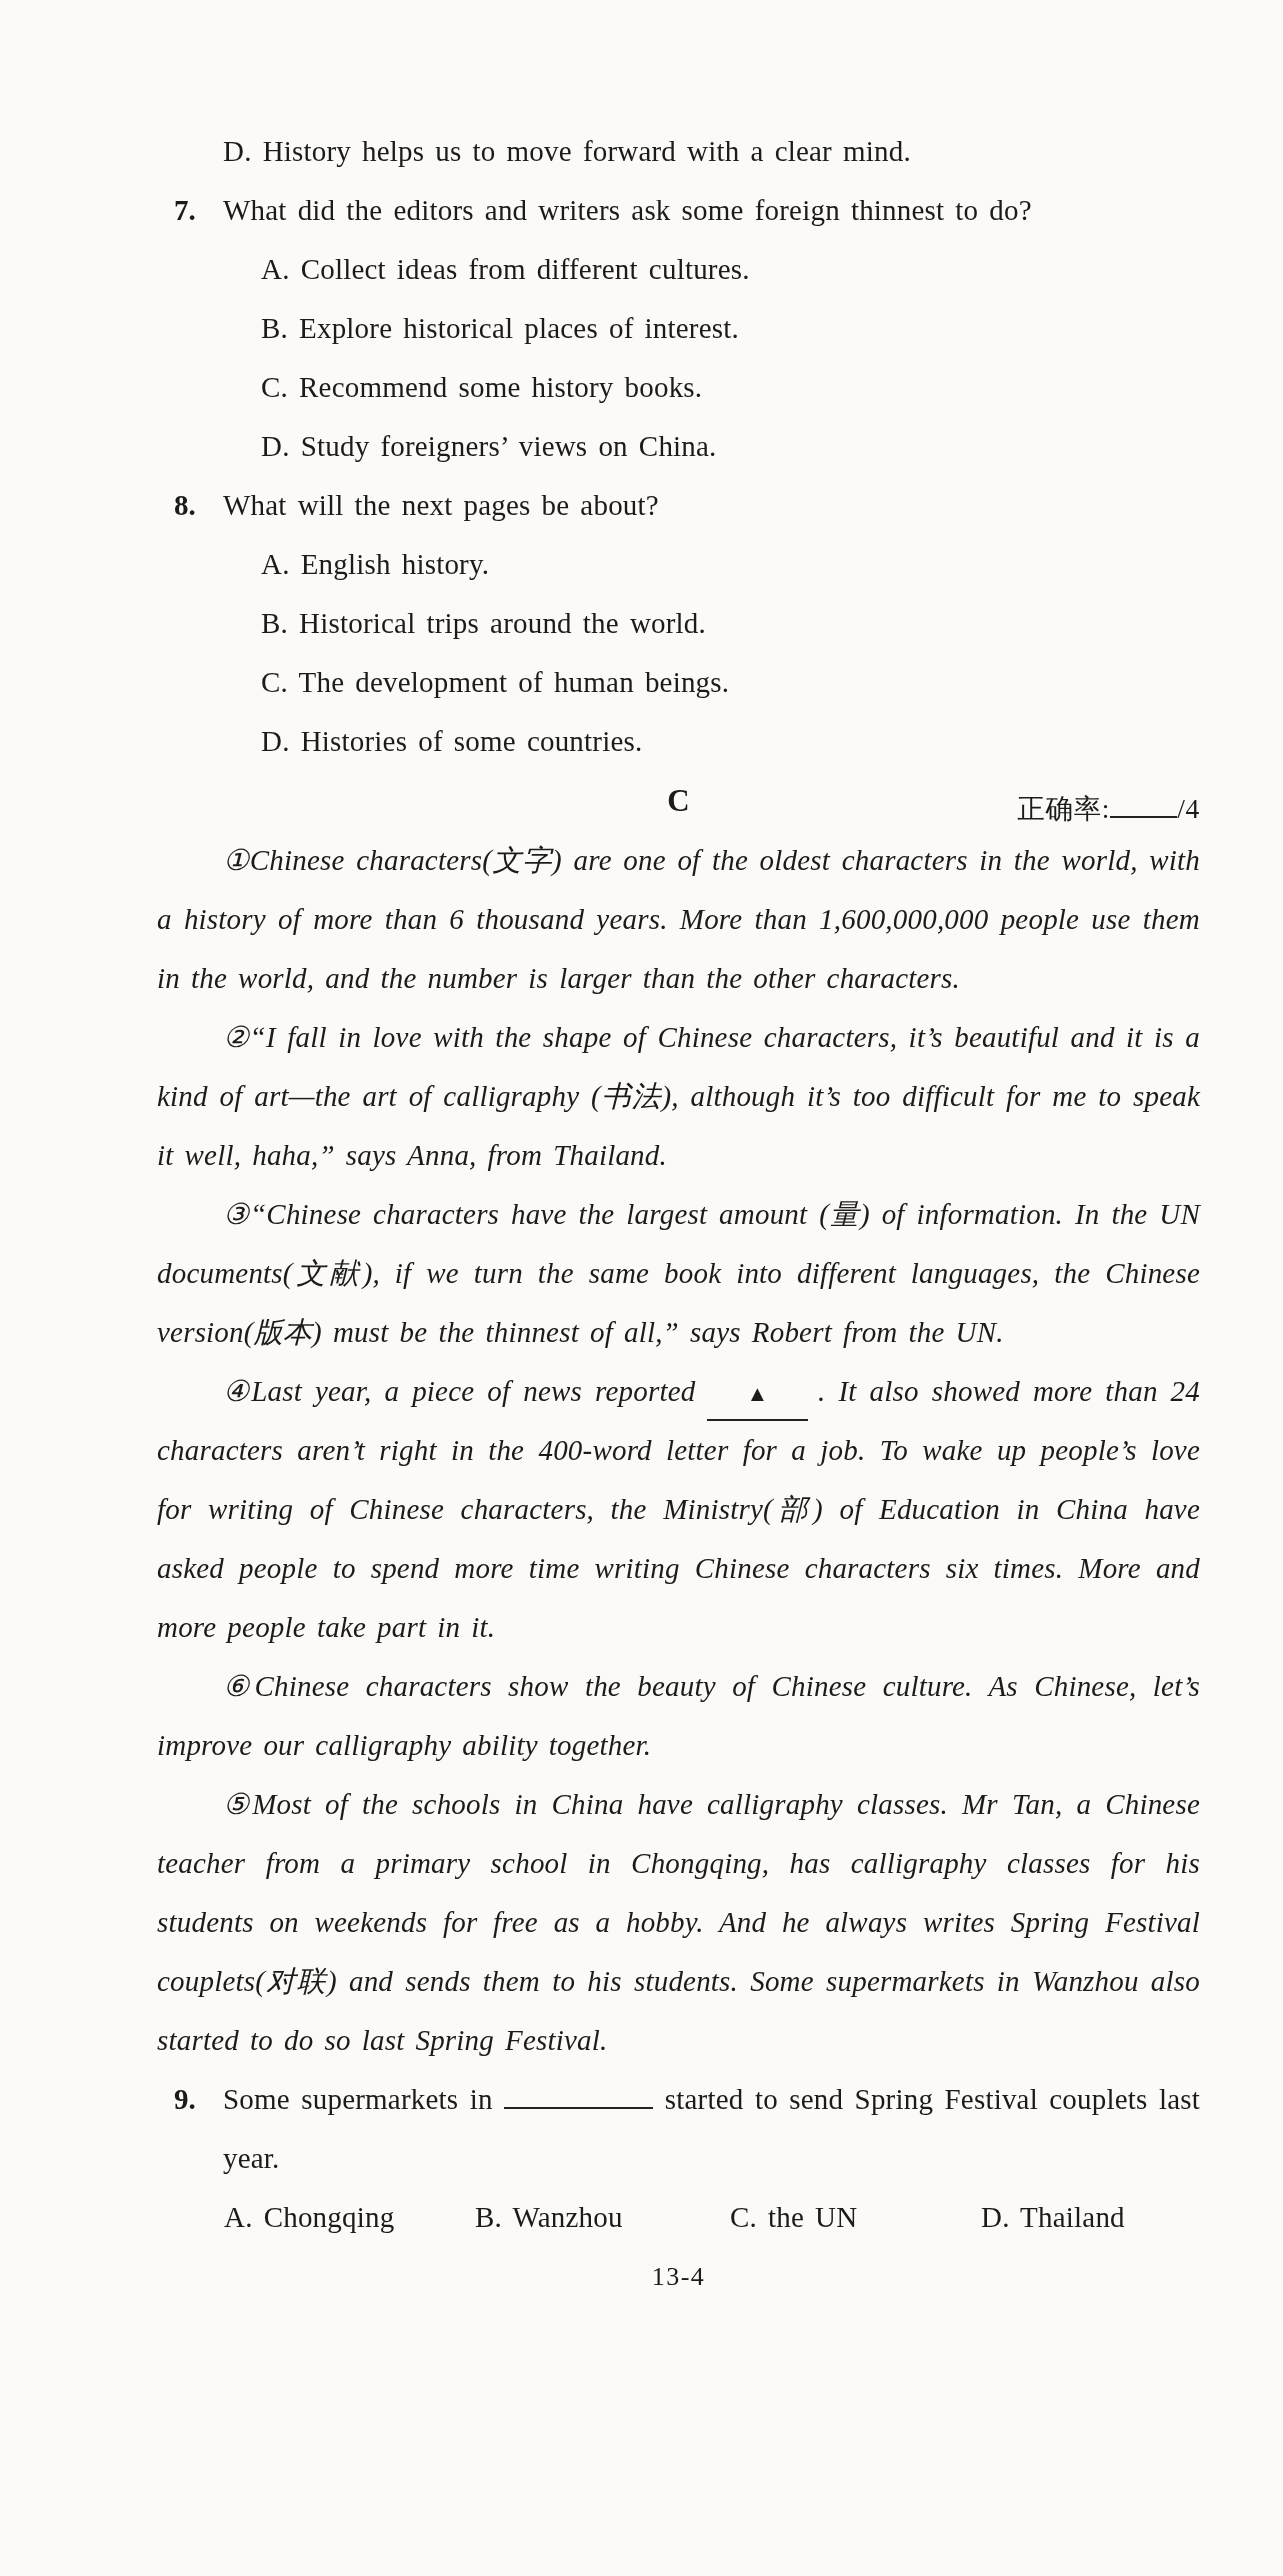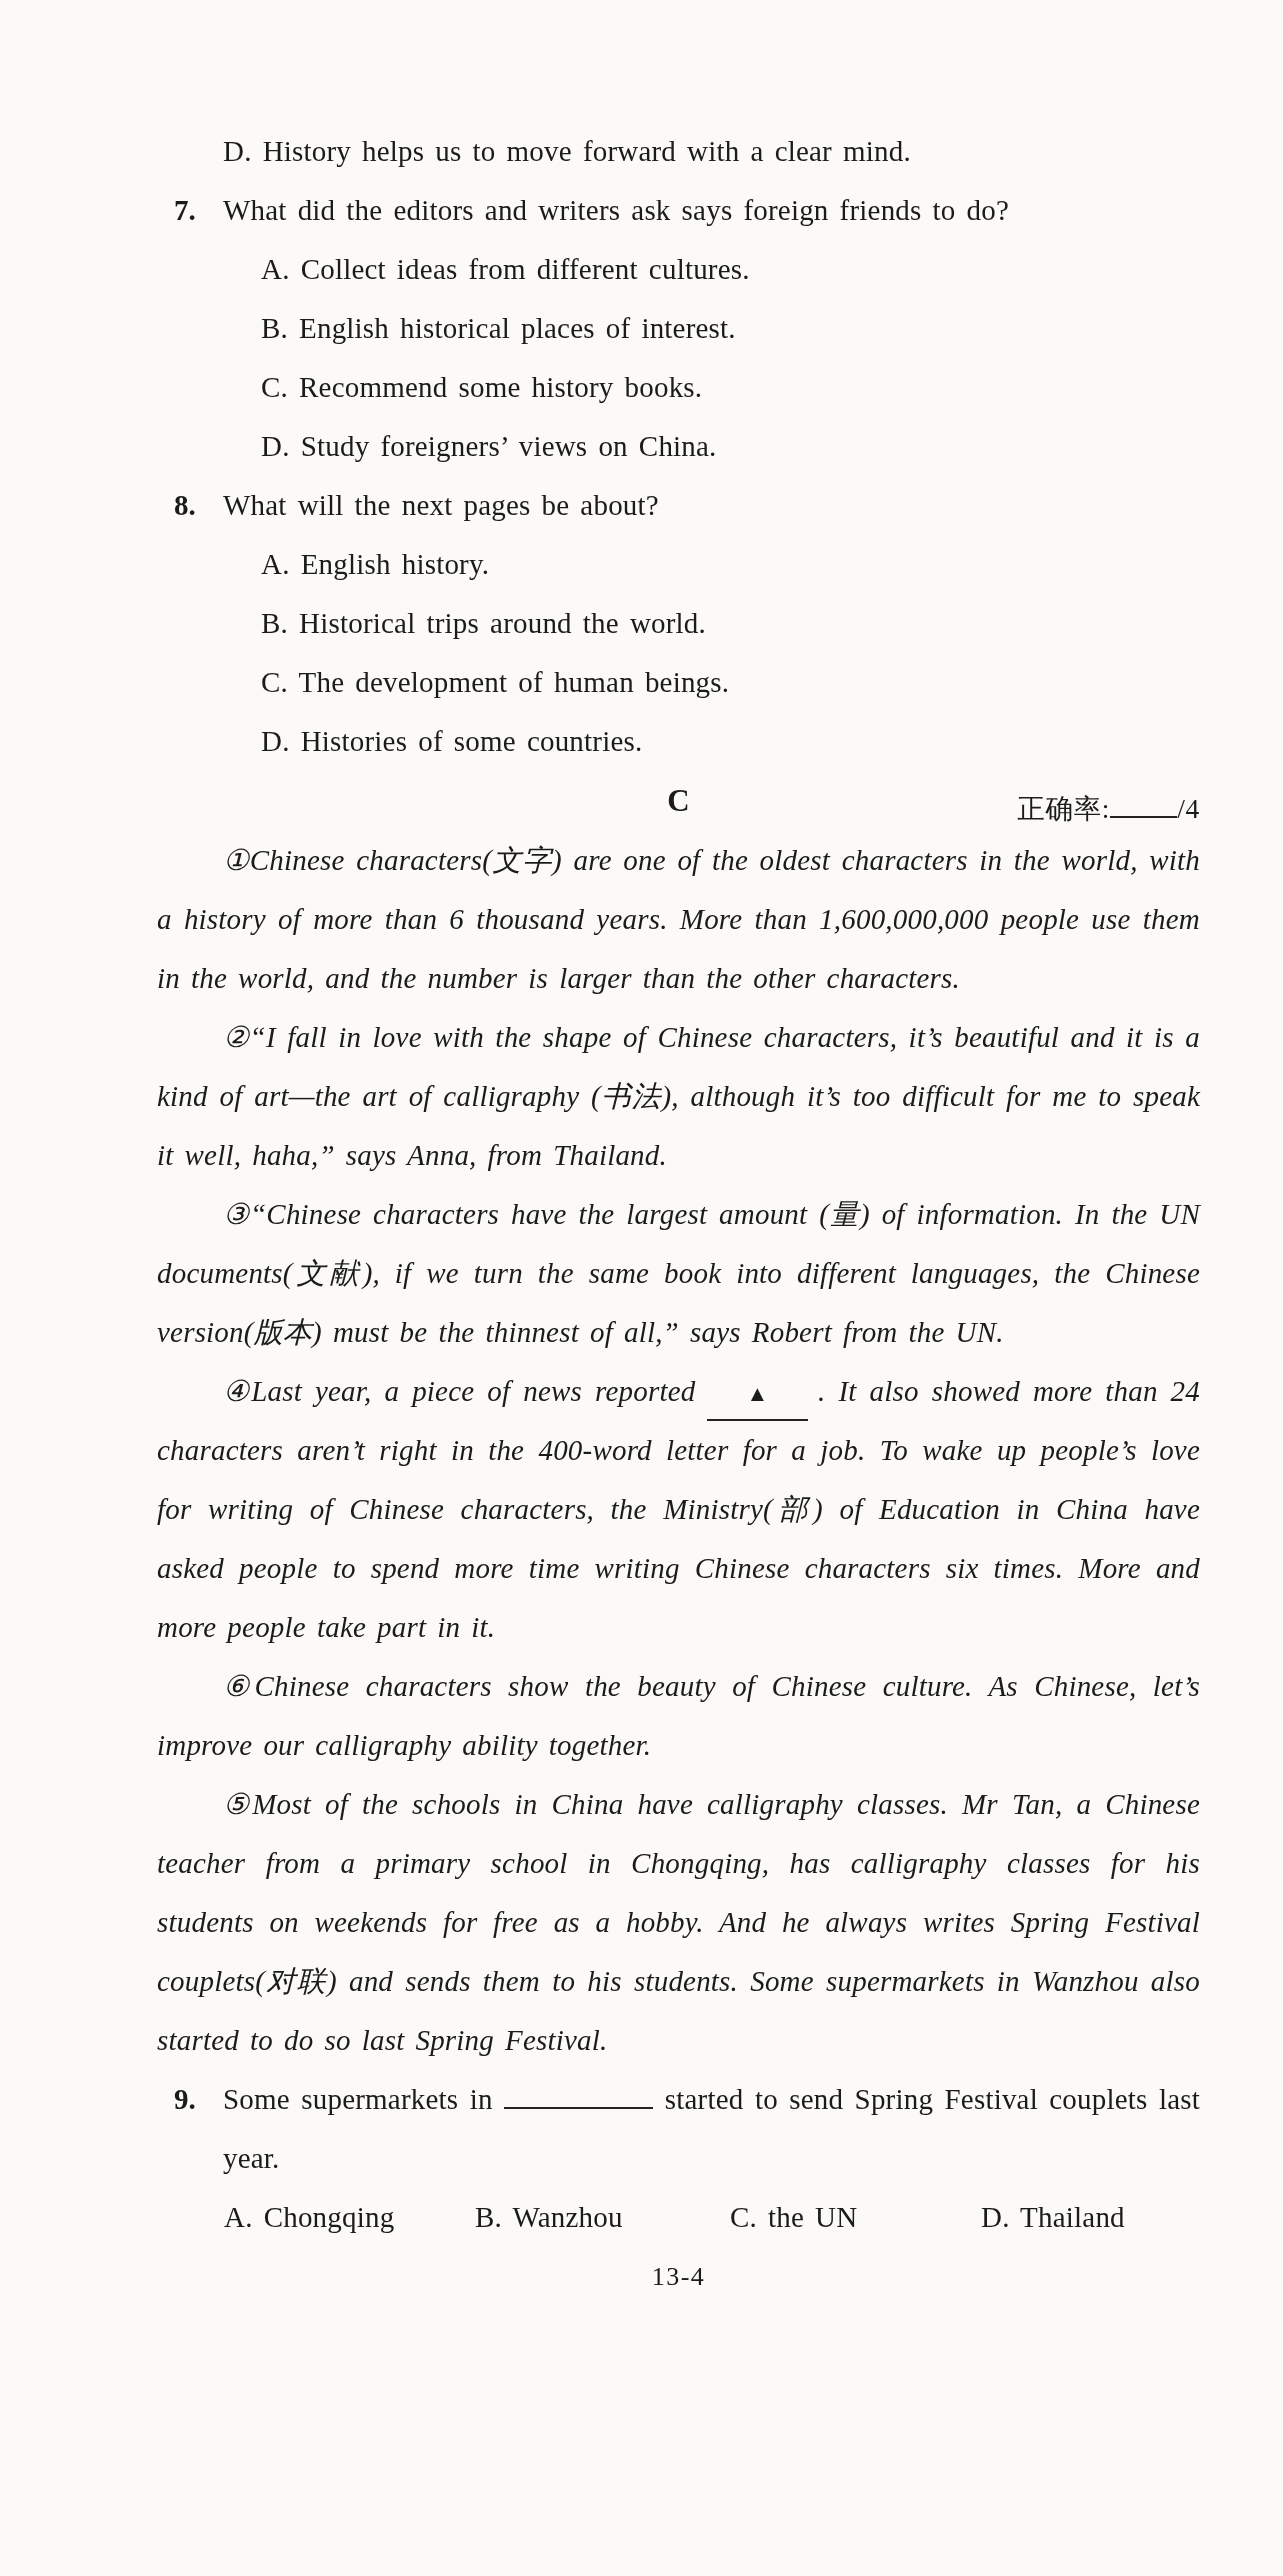--- a/index.html
+++ b/index.html
@@ -102,24 +102,24 @@
   }
 </style>
 </head>
 <body>
 
 <div class="page">
 
   <div class="opt-line">D. History helps us to move forward with a clear mind.</div>
 
   <div class="question">
-    <span class="q-num">7.</span><span>What did the editors and writers ask says foreign friends to do?</span>
+    <span class="q-num">7.</span><span>What did the editors and writers ask some foreign thinnest to do?</span>
   </div>
   <div class="opt-line deep">A. Collect ideas from different cultures.</div>
-  <div class="opt-line deep">B. English historical places of interest.</div>
+  <div class="opt-line deep">B. Explore historical places of interest.</div>
   <div class="opt-line deep">C. Recommend some history books.</div>
   <div class="opt-line deep">D. Study foreigners’ views on China.</div>
 
   <div class="question">
     <span class="q-num">8.</span><span>What will the next pages be about?</span>
   </div>
   <div class="opt-line deep">A. English history.</div>
   <div class="opt-line deep">B. Historical trips around the world.</div>
   <div class="opt-line deep">C. The development of human beings.</div>
   <div class="opt-line deep">D. Histories of some countries.</div>

